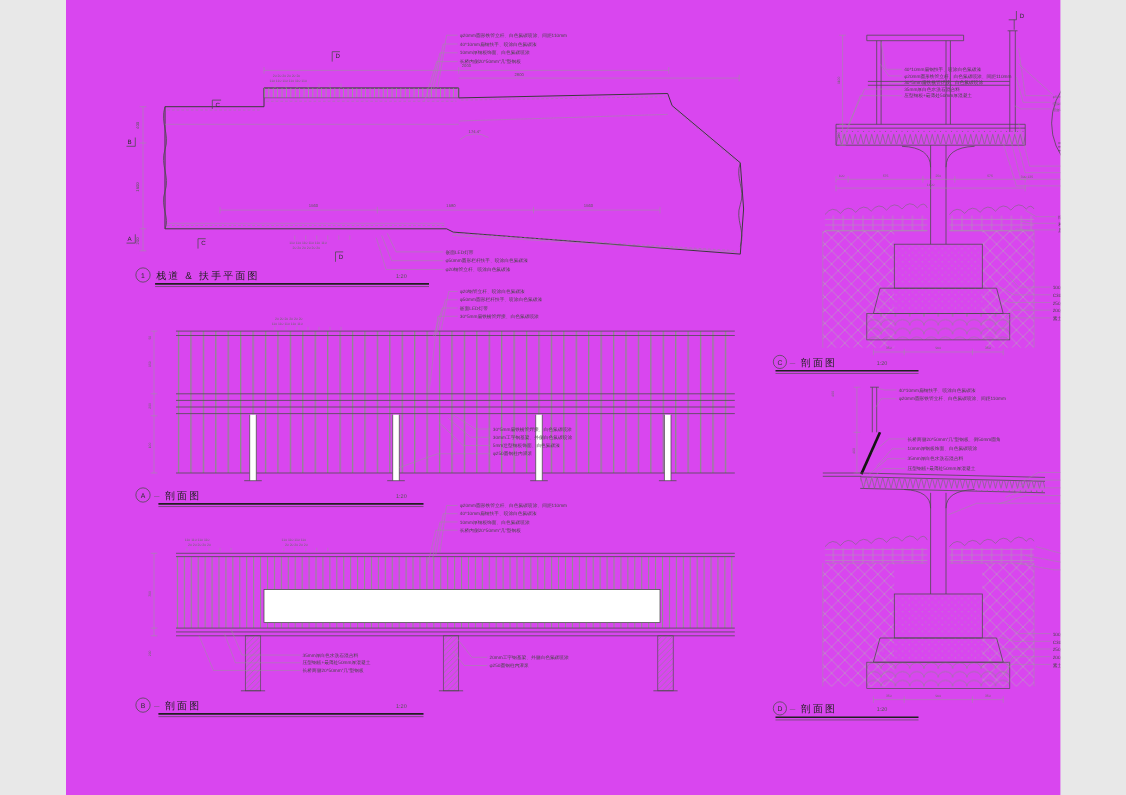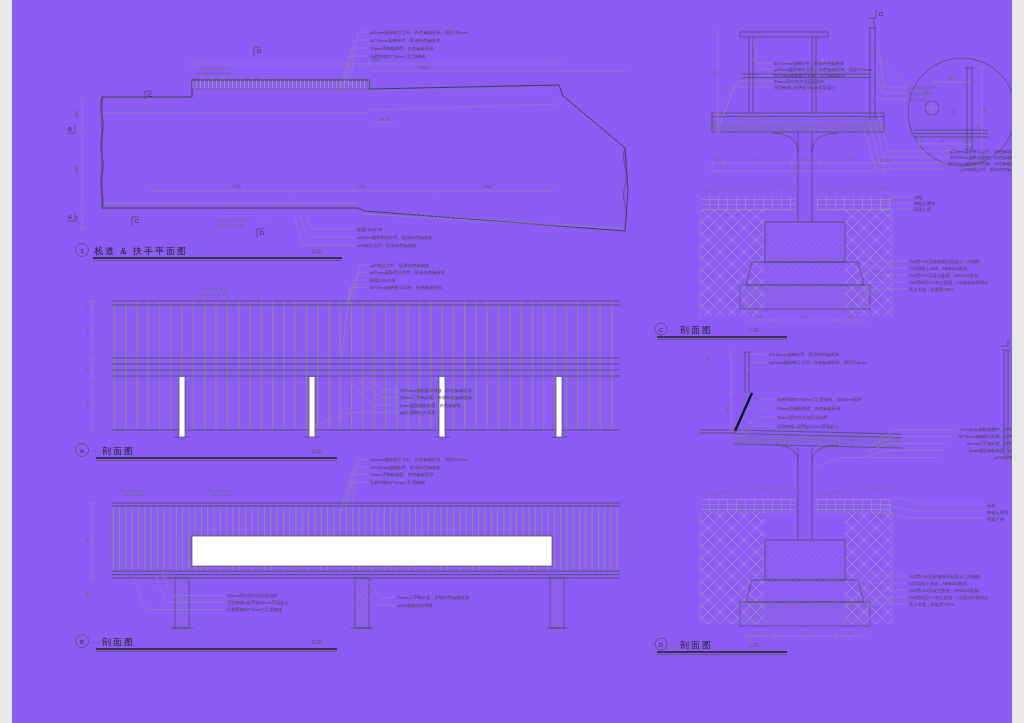--- a/index.html
+++ b/index.html
@@ -1,16 +1,16 @@
 <!DOCTYPE html>
 <html><head>
 <meta charset="utf-8">
 <style>
   html,body{margin:0;padding:0;background:#e8e8e8;}
-  .canvas{position:relative;width:1000px;height:723px;background:#8b5cf6;margin:0 auto;overflow:hidden;}
+  .canvas{position:relative;width:904px;height:723px;background:#d946ef;margin:0 auto;overflow:hidden;}
   svg{display:block}
   svg text{font-family:"Liberation Sans","DejaVu Sans",sans-serif;fill:#3f3f3f;}
   .n{font-size:4.3px;fill:#474747}
   .d{font-size:3.8px;fill:#5a5a5a}
   .d3{font-size:3.1px;fill:#6a6a6a}
   .mk{font-size:5.6px;fill:#2e2e2e}
   .num{font-size:6.2px;fill:#2e2e2e}
   .ttl{font-size:9px;letter-spacing:2px;fill:#222}
   .sc{font-size:5px;fill:#555}
   .s{stroke:#4c4c4c;stroke-width:.7;fill:none}

